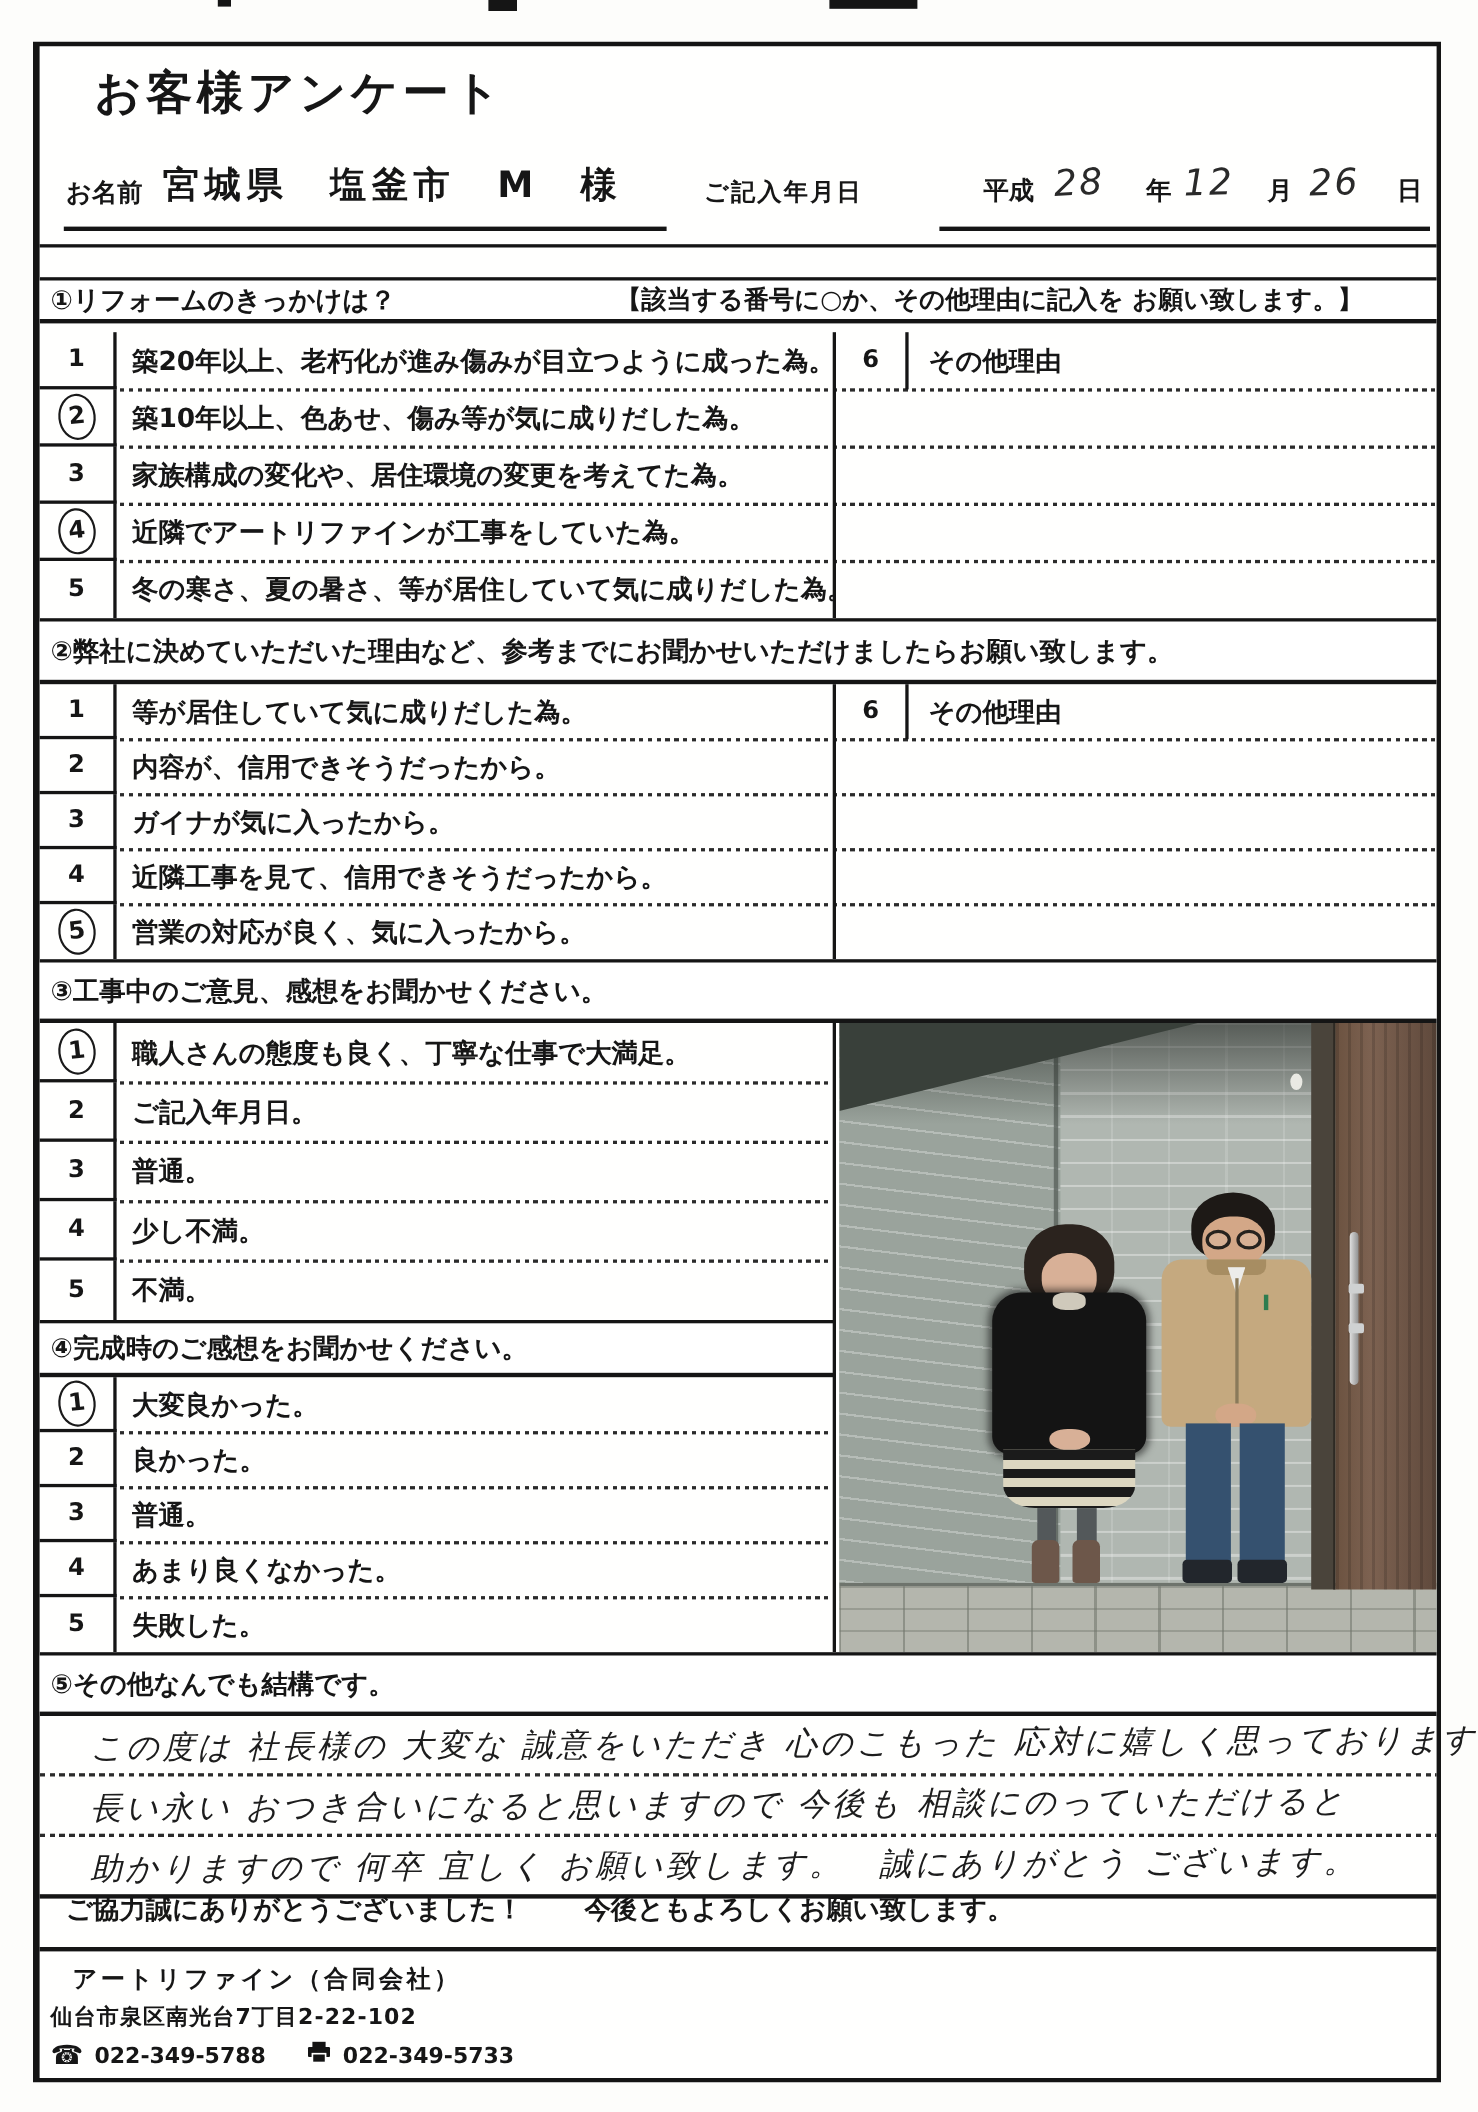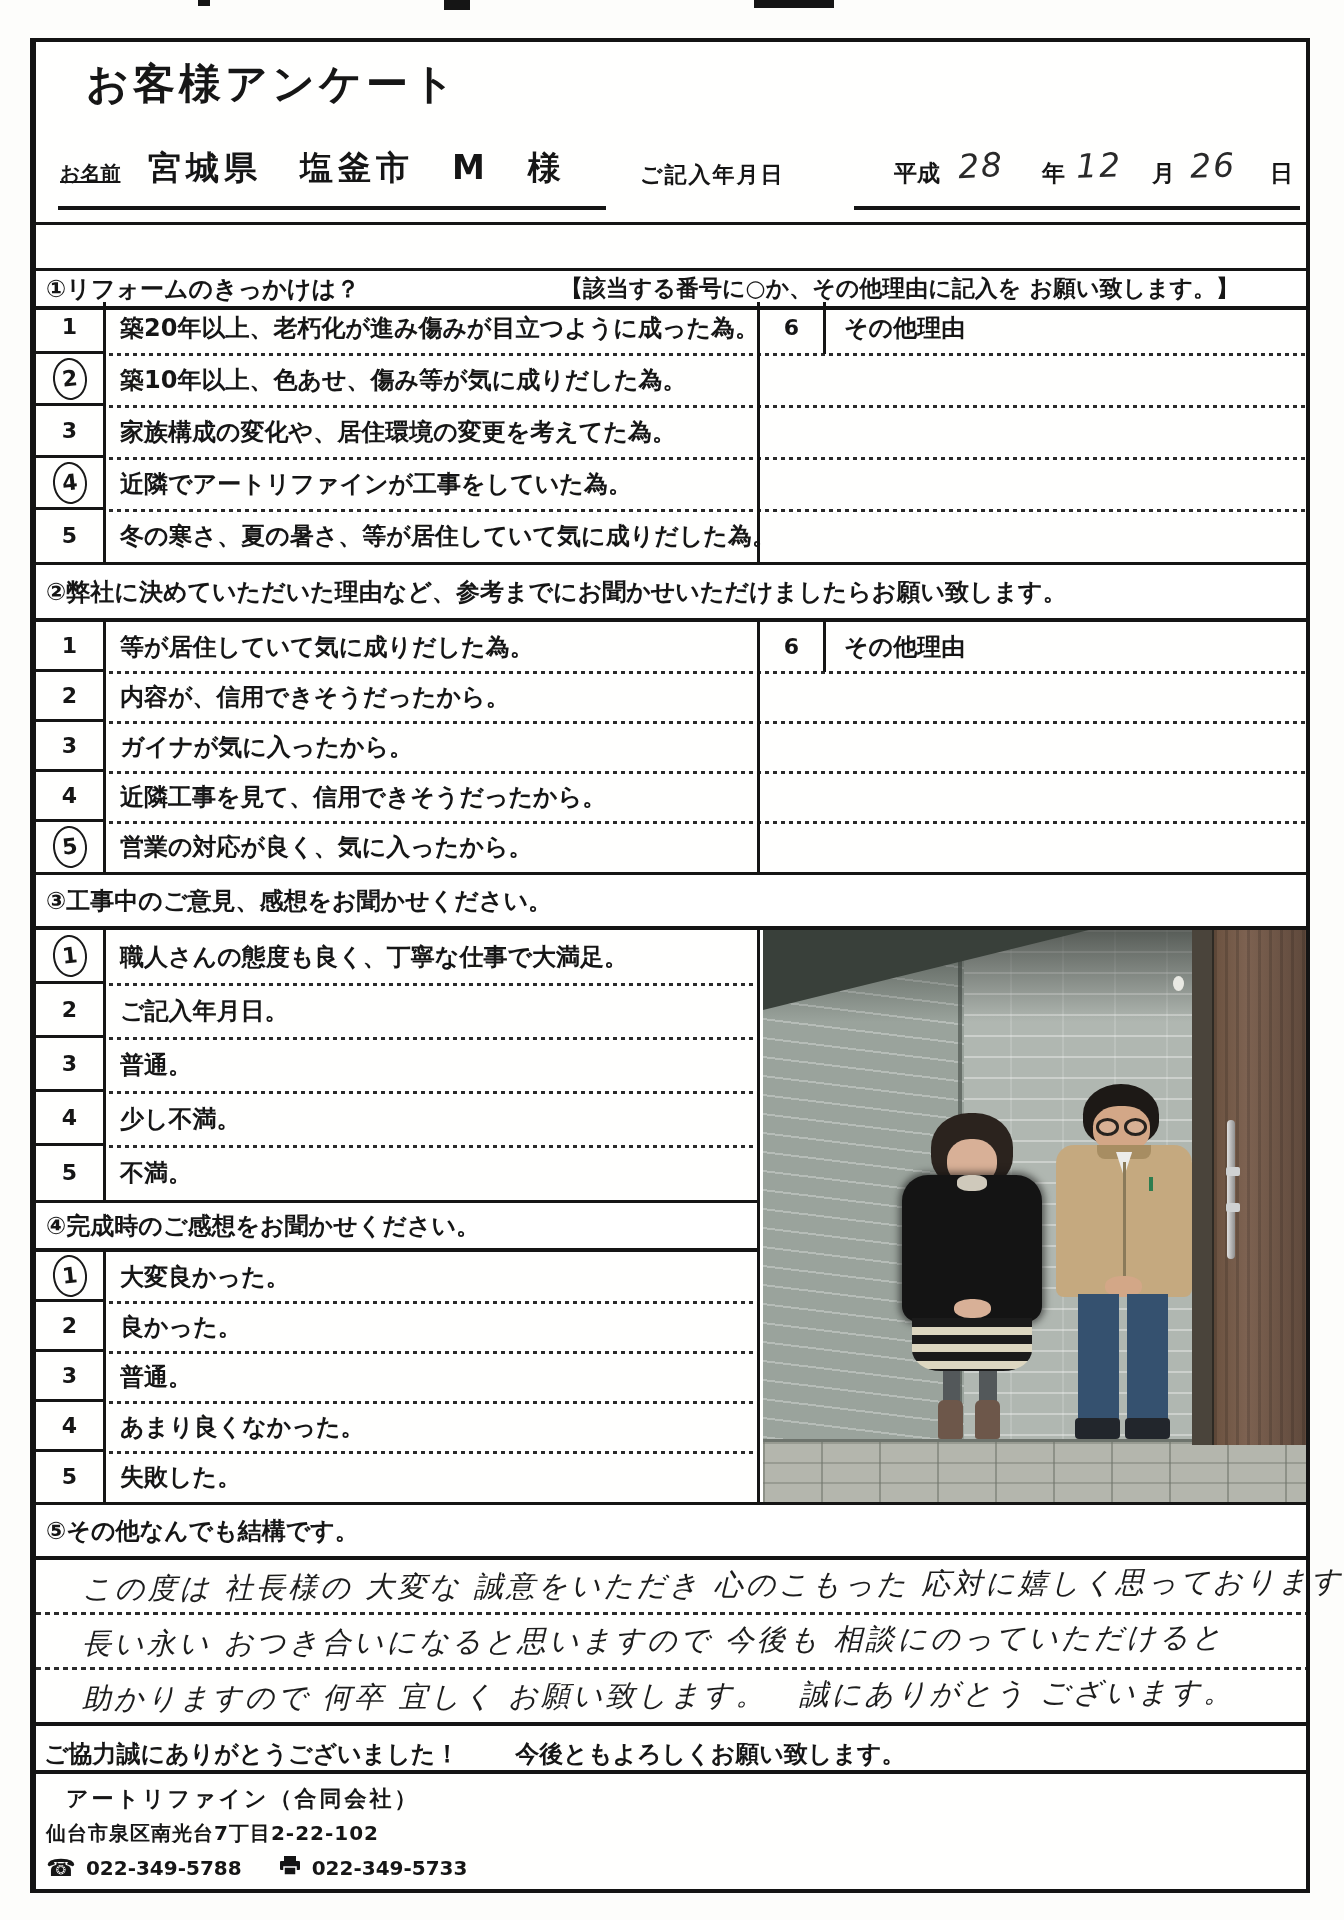--- a/index.html
+++ b/index.html
@@ -7,41 +7,41 @@
   .page { position:relative; width:1344px; height:1920px; background:#fdfdfb; overflow:hidden; color:#161616; }
   .artifact { position:absolute; top:0; background:#151515; }
 
   .form { position:absolute; left:30px; top:38px; width:1280px; height:1855px;
           border:4px solid #141414; border-left-width:6px; background:#fffffe; }
 
   .title { position:absolute; left:50px; top:14px; font-size:42px; font-weight:bold; letter-spacing:4px; }
 
   
   .lbl  { position:absolute; font-weight:bold; white-space:nowrap; }
-  .name-label { left:24px; top:118px; font-size:20px;text-decoration:underline; }
+  .name-label { left:24px; top:118px; font-size:23px; }
   .name-value { left:112px; top:104px; font-size:33px; letter-spacing:5px; }
   .date-label { left:604px; top:118px; font-size:22px; letter-spacing:2px; }
   .era   { left:858px;  top:116px; font-size:23px; }
   .u-yr  { left:1006px; top:116px; font-size:23px; }
   .u-mo  { left:1116px; top:116px; font-size:23px; }
   .u-dy  { left:1234px; top:116px; font-size:23px; }
   .hand  { position:absolute; font-size:33px; font-weight:400; font-style:italic; color:#2a2a2a; letter-spacing:2px; }
   .h-yr { left:922px;  top:104px; transform:rotate(-3deg); }
   .h-mo { left:1040px; top:104px; transform:rotate(-2deg); }
   .h-dy { left:1154px; top:104px; transform:rotate(-2deg); }
   .uline { position:absolute; height:4px; background:#151515; top:164px; }
   .uline1 { left:22px; width:548px; }
   .uline2 { left:818px; width:446px; }
   .linea { position:absolute; left:0; right:0; top:180px; height:3px; background:#151515; }
 
   
   .band { position:absolute; left:0; right:0; background:#fff; border-top:3px solid #151515;
           border-bottom:4px solid #151515; display:flex; align-items:center; }
   .band .head { font-size:24px; font-weight:bold; padding-left:10px; white-space:nowrap; }
-  .band1 { top:226px; height:42px;text-align:center; }
+  .band1 { top:210px; height:42px;text-align:center; }
   .band2 { top:520px; height:60px; }
   .band3 { top:830px; height:58px; }
   .band4 { top:1158px; height:52px; width:724px; right:auto; }
   .band5 { top:1460px; height:58px; }
   .note { position:absolute; left:524px; font-size:23px; font-weight:bold; white-space:nowrap; }
 
   
   .tbl { position:absolute; left:0; }
   .t1 { top:260px; right:0; }
   .t2 { top:580px; right:0; }
@@ -124,21 +124,21 @@
   .m-shoe2 { left:51%; top:94%; width:33%; height:6%; background:#22262c; border-radius:4px; }
 
   
   .comments { position:absolute; left:0; right:0; top:1518px; border-bottom:4px solid #151515; }
   .c-line { height:52px; display:flex; align-items:center; padding-left:46px;
             font-size:29px; font-style:italic; font-weight:400; letter-spacing:3px; color:#1d1d1d;
             white-space:nowrap; transform:rotate(-0.35deg); }
   .c-sep { height:3px; background-image:repeating-linear-gradient(90deg,#2b2b2b 0 5px,transparent 5px 9px); }
 
   .footerband { position:absolute; left:0; right:0; top:1678px; height:54px; border-bottom:4px solid #151515;
-                display:flex; align-items:flex-end; font-size:24px; font-weight:bold; padding-left:8px; white-space:nowrap; }
+                display:flex; align-items:flex-start; font-size:24px; font-weight:bold; padding-left:24px; white-space:nowrap; }
   .footerband .t2x { margin-left:56px; }
 
   .company { position:absolute; left:10px; top:1742px; }
   .co-name { font-size:22px; font-weight:bold; letter-spacing:3px;margin-left:20px; }
   .co-addr { font-size:20px; font-weight:bold; margin-top:6px; letter-spacing:1px; }
   .co-phones { font-size:20px; font-weight:bold; margin-top:7px; display:flex; align-items:center; gap:10px; }
   .tel-icon { font-size:24px; }
   .fax-icon { display:inline-block; margin-left:26px; }
   .co-phones span { white-space:nowrap; }
 </style>

